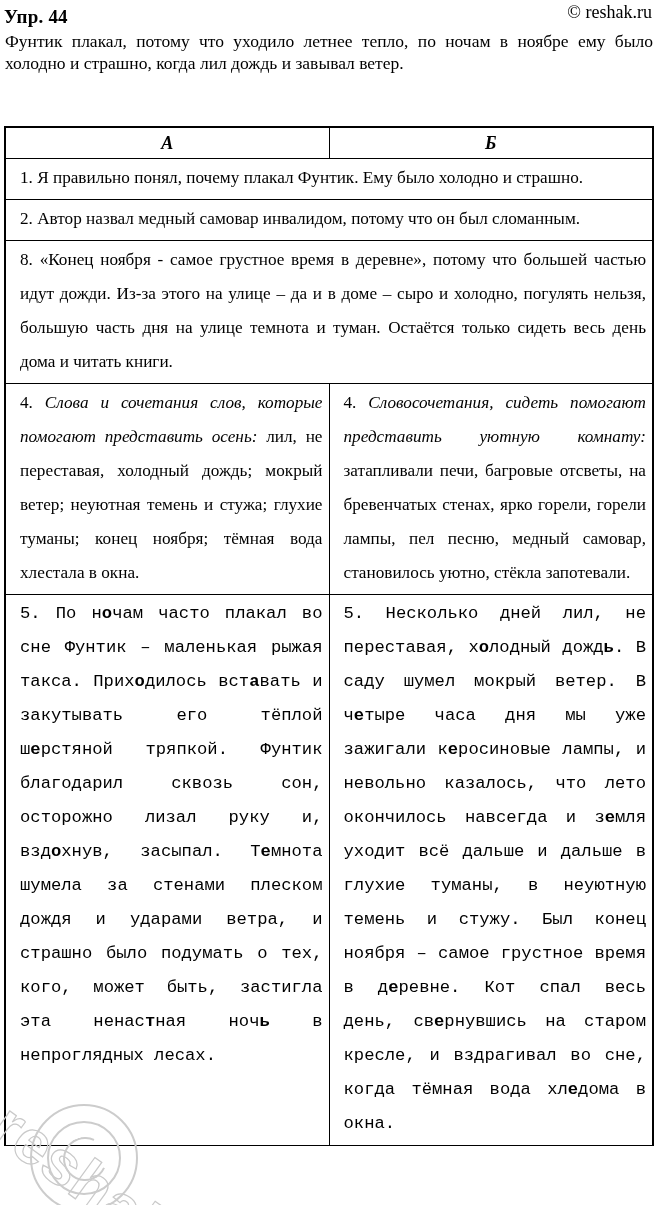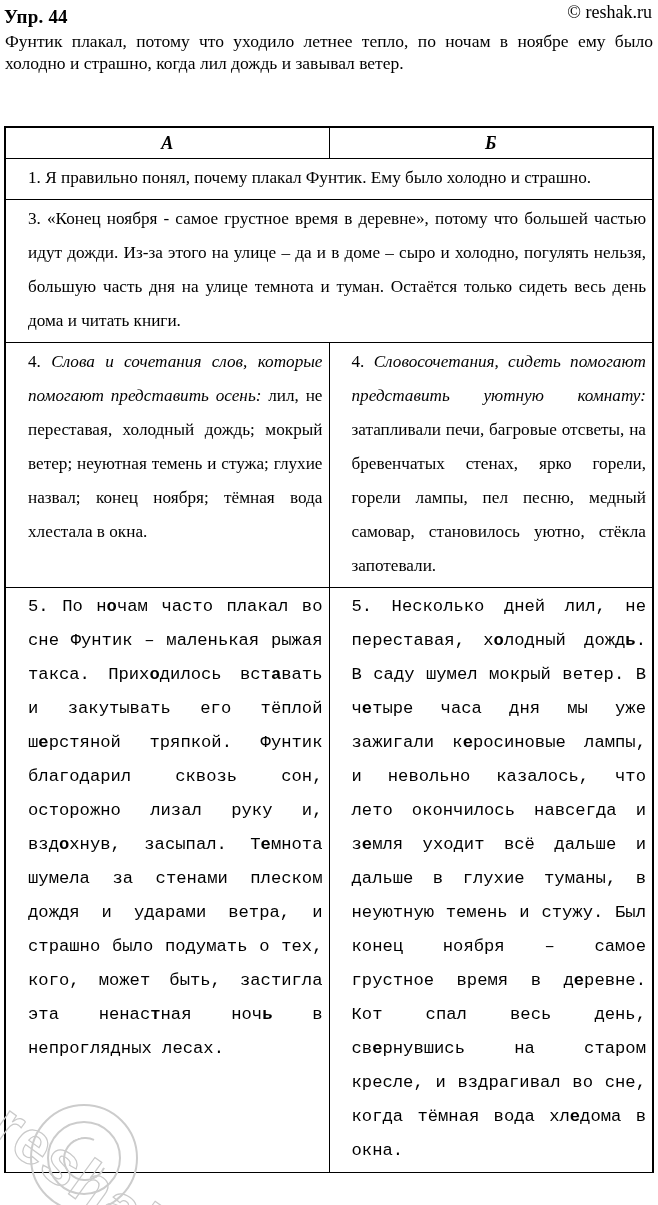--- a/index.html
+++ b/index.html
@@ -61,21 +61,21 @@
   }
   table.main {
     width: 100%;
     border-collapse: collapse;
     table-layout: fixed;
   }
   table.main td,
   table.main th {
     border: 1px solid #000;
     vertical-align: top;
-    padding: 2px 6px 4px 22px;
+    padding: 2px 6px 4px 14px;
     font-size: 17.2px;
     line-height: 34px;
     text-align: justify;
     text-align-last: left;
     font-weight: normal;
   }
   table.main th.hdr {
     text-align: center;
     text-align-last: center;
     font-style: italic;
@@ -169,30 +169,33 @@
     <tbody>
       <tr>
         <th class="hdr">А</th>
         <th class="hdr">Б</th>
       </tr>
 
       <tr>
         <td class="full" colspan="2">1. Я правильно понял, почему плакал Фунтик. Ему было холодно и страшно.</td>
       </tr>
 
-
-      <tr>
-        <td class="full" colspan="2">3. «Конец ноября - самое грустное время в деревне», потому что большей частью идут дожди. Из-за этого на улице – да и в доме – сыро и холодно, погулять нельзя, большую часть дня на улице темнота и туман. Остаётся только сидеть весь день дома и читать книги.</td>
+      <tr>
+        <td class="full" colspan="2">2. Автор назвал медный самовар инвалидом, потому что он был сломанным.</td>
+      </tr>
+
+      <tr>
+        <td class="full" colspan="2">8. «Конец ноября - самое грустное время в деревне», потому что большей частью идут дожди. Из-за этого на улице – да и в доме – сыро и холодно, погулять нельзя, большую часть дня на улице темнота и туман. Остаётся только сидеть весь день дома и читать книги.</td>
       </tr>
 
       <tr>
         <td class="col-left">
           <span>4.</span>
           <span class="ital">Слова и сочетания слов, которые помогают представить осень:</span>
-          <span>лил, не переставая, холодный дождь; мокрый ветер; неуютная темень и стужа; глухие назвал; конец ноября; тёмная вода хлестала в окна.</span>
+          <span>лил, не переставая, холодный дождь; мокрый ветер; неуютная темень и стужа; глухие туманы; конец ноября; тёмная вода хлестала в окна.</span>
         </td>
         <td class="col-right">
           <span>4.</span>
           <span class="ital">Словосочетания, сидеть помогают представить уютную комнату:</span>
           <span>затапливали печи, багровые отсветы, на бревенчатых стенах, ярко горели, горели лампы, пел песню, медный самовар, становилось уютно, стёкла запотевали.</span>
         </td>
       </tr>
 
       <tr class="last-row">
         <td class="col-left tall">

